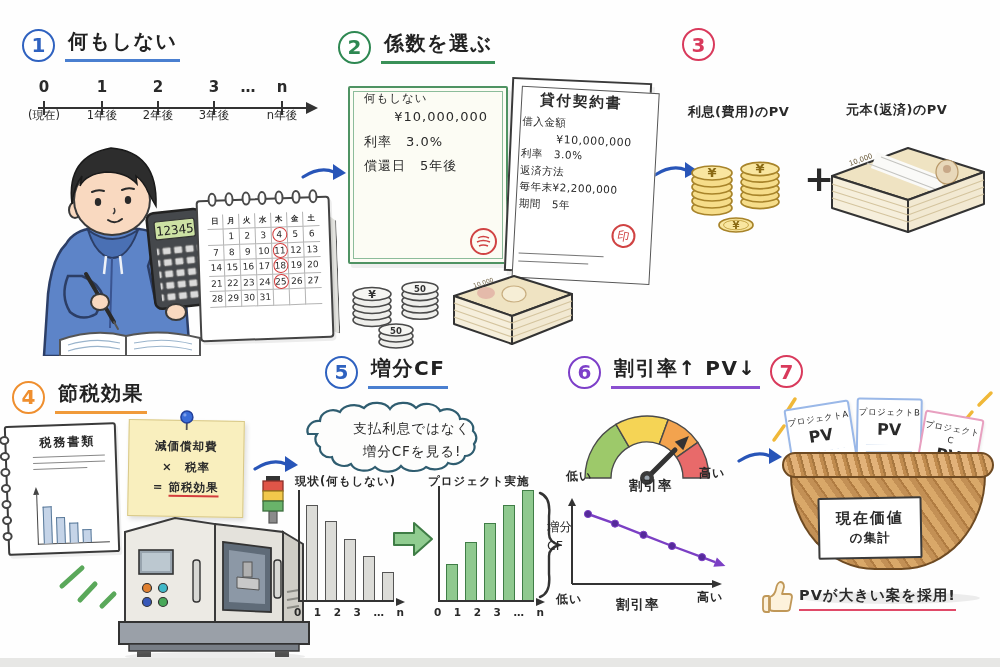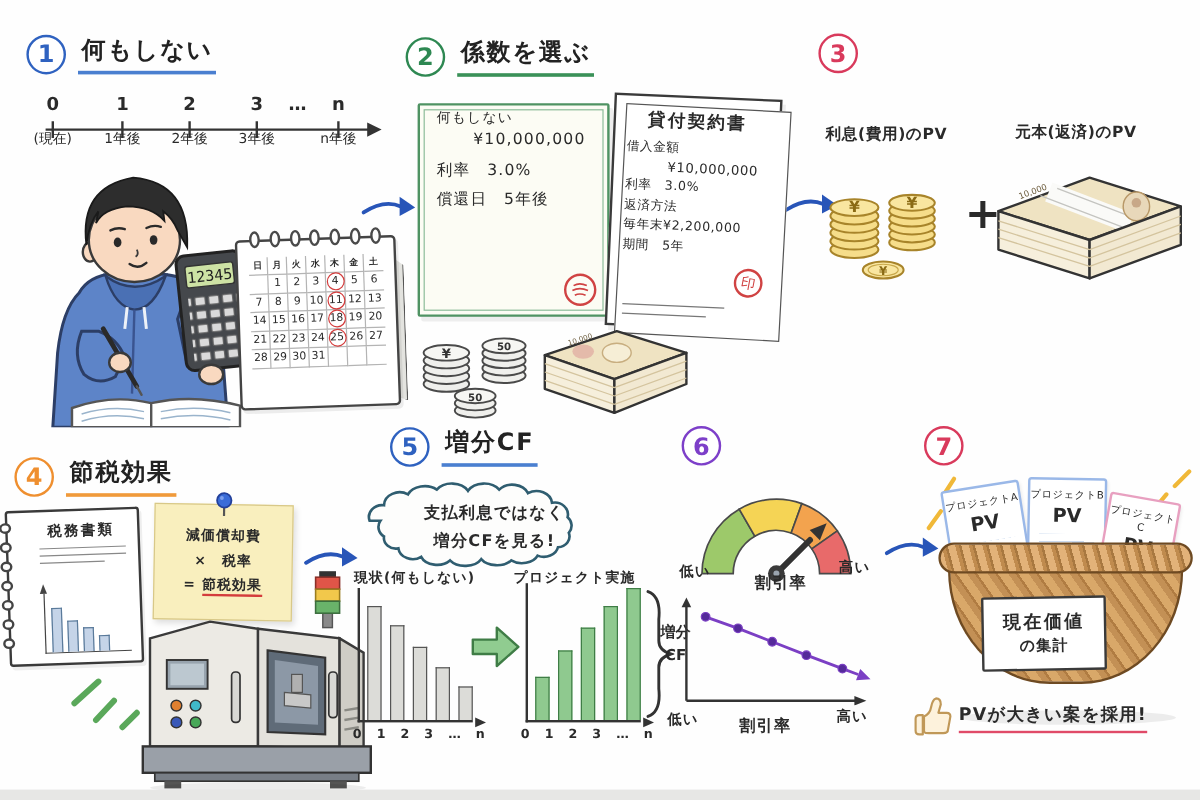--- a/index.html
+++ b/index.html
@@ -53,23 +53,23 @@
 .red-ul{border-bottom:2.2px solid #d43c3c;padding-bottom:1px}
 
 .mini-chart{position:absolute;border-left:2px solid #333;border-bottom:2px solid #333}
 .mini-chart::after{content:'';position:absolute;right:-11px;bottom:-5.8px;border-left:9px solid #333;border-top:4.8px solid transparent;border-bottom:4.8px solid transparent}
 .bars{position:absolute;inset:0;display:flex;align-items:flex-end;gap:7px;padding-left:6px}
 .bars i{display:block;border:1.6px solid #555;border-bottom:none}
 .nb-bars{position:absolute;inset:0;display:flex;align-items:flex-end;gap:4px;padding-left:5px}
 .nb-bars i{display:block;border:1.2px solid #5a7a9a;border-bottom:none}
 .xticks{position:absolute;display:flex;justify-content:space-between;font-size:10.5px;font-weight:600}
 .chart-cap{position:absolute;font-size:11.5px;font-weight:600;letter-spacing:1px;white-space:nowrap}
-.brace-label{position:absolute;text-align:center;font-size:12.5px;font-weight:700;line-height:1.5}
-
-.bubble-text{position:absolute;left:292px;top:417px;width:240px;text-align:center;font-size:13.5px;font-weight:700;line-height:1.7;letter-spacing:1px}
+.brace-label{position:absolute;text-align:left;font-size:12.5px;font-weight:400;line-height:1.5}
+
+.bubble-text{position:absolute;left:292px;top:417px;width:240px;text-align:center;font-size:13.5px;font-weight:400;line-height:1.7;letter-spacing:1px}
 
 .glabel{position:absolute;font-size:12px;font-weight:600;letter-spacing:1px;white-space:nowrap}
 
 .proj-card{position:absolute;width:66px;height:90px;background:#fff;border:2px solid #9ab8e8;border-radius:3px;text-align:center;z-index:1;box-shadow:1px 2px 3px #00000014}
 .pc-title{font-size:8.5px;margin-top:7px;letter-spacing:.5px}
 .pc-pv{font-size:16px;font-weight:700;margin-top:1px}
 .pc-lines{margin:6px 8px 0;height:30px;background:repeating-linear-gradient(#0000 0 6px,#c9d9ee 6px 7px)}
 .pink .pc-lines{background:repeating-linear-gradient(#0000 0 6px,#eec9dc 6px 7px)}
 .basket-rim{position:absolute;left:782px;top:452px;width:212px;height:26px;border-radius:13px;border:2.4px solid #6e4a22;background:repeating-linear-gradient(75deg,#e2b279 0 6px,#c08b4e 6px 9px,#a87840 9px 11px);z-index:3}
 .basket-body{position:absolute;left:790px;top:464px;width:196px;height:106px;border:2.4px solid #6e4a22;border-top:none;border-radius:0 0 85px 85px/0 0 95px 95px;background:repeating-linear-gradient(55deg,#d9a869 0 7px,#c39055 7px 12px,#b07c42 12px 14px);z-index:2}
@@ -99,20 +99,21 @@
   <div class="step-head" style="left: 12px; top: 380px; --c: #ef8f2f; --u: #f09a3a;">
     <span class="step-num">4</span>
     <span class="step-title">節税効果</span>
   </div>
   <div class="step-head" style="left: 325px; top: 355px; --c: #2f62c0; --u: #4a7fd0;">
     <span class="step-num">5</span>
     <span class="step-title">増分CF</span>
   </div>
   <div class="step-head" style="left: 568px; top: 355px; --c: #7d3fc9; --u: #8a4fd0;">
     <span class="step-num">6</span>
+    <span class="step-title">割引率↑ PV↓</span>
   </div>
   <div class="step-head" style="left: 770px; top: 355px; --c: #d93a5c; --u: #e85a78;">
     <span class="step-num">7</span>
   </div>
 
   <div class="timeline">
     <svg width="300" height="58" viewBox="0 0 300 58">
       <line x1="18" y1="30" x2="288" y2="30" stroke="#333" stroke-width="2"></line>
       <polygon points="286,24 298,30 286,36" fill="#333"></polygon>
       <line x1="24" y1="23" x2="24" y2="37" stroke="#333" stroke-width="2"></line>

